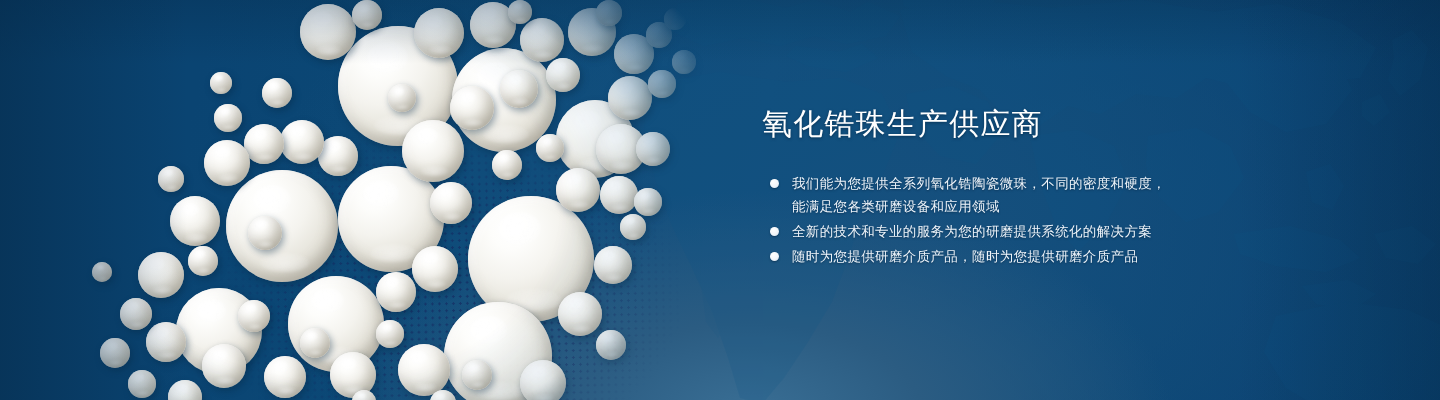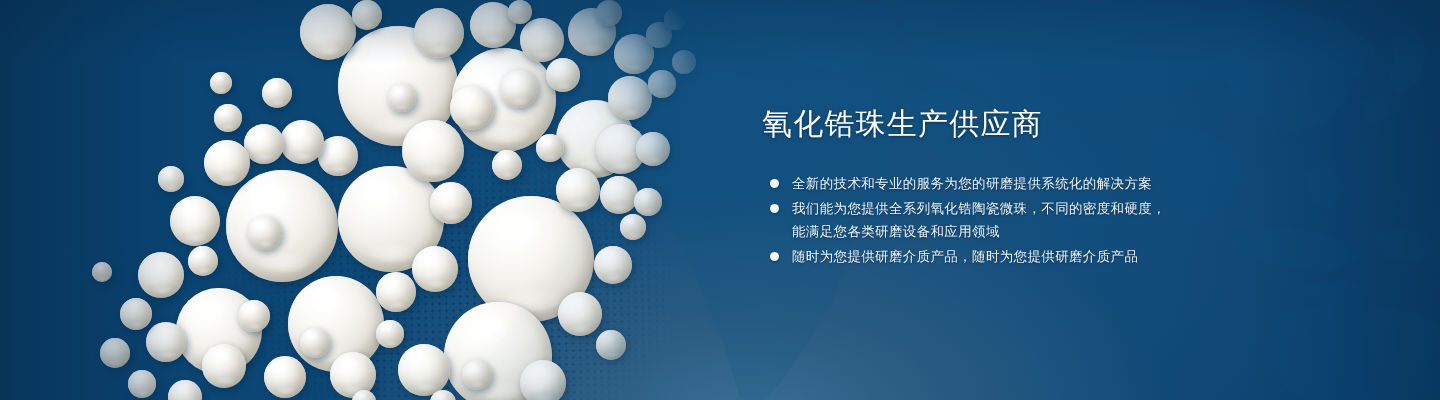--- a/index.html
+++ b/index.html
@@ -266,27 +266,27 @@
   <div class="bg-vignette"></div>
 
   <div class="copy">
 
     <div class="headline">氧化锆珠生产供应商</div>
 
     <ul class="bullets">
 
       <li class="bullet">
         <span class="dot"></span>
-        <span class="line">全新的技术和专业的服务为您的研磨提供系统化的解决方案</span>
+        <span class="line">我们能为您提供全系列氧化锆陶瓷微珠，不同的密度和硬度，</span>
+        <span class="line">能满足您各类研磨设备和应用领域</span>
       </li>
 
       <li class="bullet">
         <span class="dot"></span>
-        <span class="line">我们能为您提供全系列氧化锆陶瓷微珠，不同的密度和硬度，</span>
-        <span class="line">能满足您各类研磨设备和应用领域</span>
+        <span class="line">全新的技术和专业的服务为您的研磨提供系统化的解决方案</span>
       </li>
 
       <li class="bullet">
         <span class="dot"></span>
         <span class="line">随时为您提供研磨介质产品，随时为您提供研磨介质产品</span>
       </li>
 
     </ul>
   </div>
 

